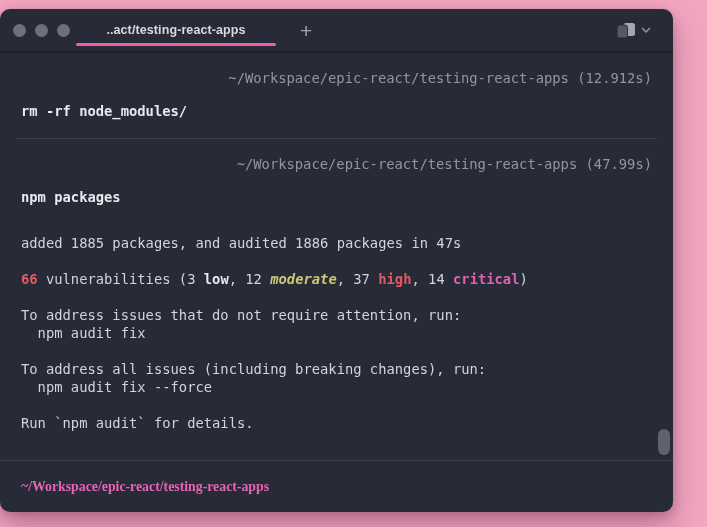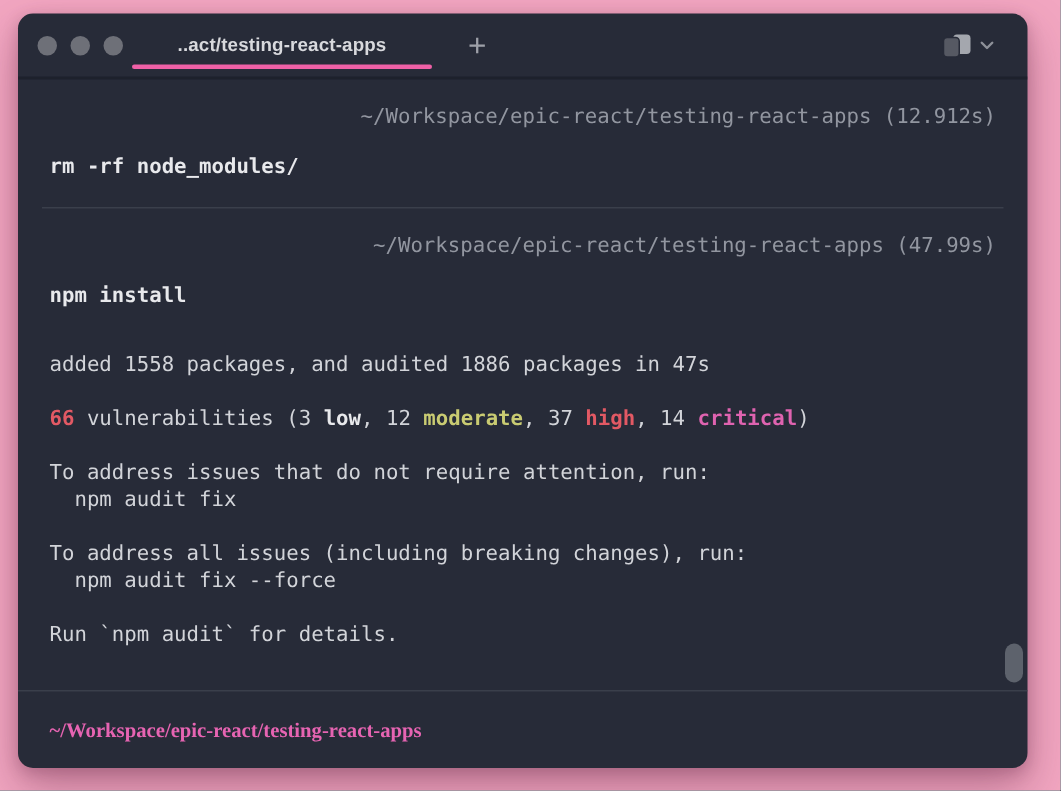--- a/index.html
+++ b/index.html
@@ -4,21 +4,21 @@
 <style>
   * { margin:0; padding:0; box-sizing:border-box; }
   html,body { width:707px; height:527px; }
   .page {
     position:relative; width:707px; height:527px;
     background: var(--page-bg, #f2a6c1);
     font-family:"DejaVu Sans Mono", monospace;
     overflow:hidden;
   }
   .window {
-    position:absolute; left:12px; top:9px; width:673px; height:503px;
+    position:absolute; left:0; top:9px; width:673px; height:503px;
     background: var(--window-bg, #272b38);
     border-radius:10px;
     box-shadow: 0 14px 30px rgba(90,30,60,.35), 0 3px 10px rgba(90,30,60,.25);
     display:flex; flex-direction:column; overflow:hidden;
   }
   
   .tabbar {
     height:44px; flex:none; display:flex; align-items:center;
     border-bottom:2px solid var(--tabbar-border, #1e222d);
     position:relative;
@@ -50,21 +50,21 @@
   .scrollback { position:relative; flex:1; overflow:hidden; font-size:13.8px; }
   .block { padding:16px 21px 17px; }
   .block-header { color:var(--header-gray, #9296a0); line-height:19px; white-space:pre;text-align:right; }
   .block-command { color:var(--command-white, #e8e9ec); font-weight:bold; line-height:19px; margin-top:14px; white-space:pre; }
   .divider { height:1px; background:var(--divider, #3a3f4b); margin:0 16px; }
   .block-output { margin-top:27px; }
   .out-line { line-height:18px; min-height:18px; color:var(--output-gray, #d2d4d9); white-space:pre; }
   .b { font-weight:bold; }
   .c-white { color:var(--command-white, #e8e9ec); }
   .c-red { color:var(--red, #e25964); }
-  .c-yellow { color:var(--yellow, #c9cb72); }
+  .c-yellow { color:var(--yellow, #c9cb72);font-style:italic; }
   .c-critical { color:var(--critical-pink, #df63b0); }
   .scroll-thumb {
     position:absolute; right:3px; bottom:5px; width:12px; height:26px;
     border-radius:6px; background:var(--scrollbar-thumb, #5d626c);
   }
   
   .prompt-divider { height:1px; flex:none; background:var(--divider, #3a3f4b); }
   .prompt { flex:none; padding:16px 21px; font-size:13.8px;font-family:Liberation Serif, serif; }
   .prompt-path { color:var(--prompt-pink, #e664b2); font-weight:bold; line-height:19px; white-space:pre; }
 </style>
@@ -104,24 +104,24 @@
 
       <div class="block">
         <div class="block-header">~/Workspace/epic-react/testing-react-apps (12.912s)</div>
         <div class="block-command">rm -rf node_modules/</div>
       </div>
 
       <div class="divider"></div>
 
       <div class="block">
         <div class="block-header">~/Workspace/epic-react/testing-react-apps (47.99s)</div>
-        <div class="block-command">npm install</div>
+        <div class="block-command">npm packages</div>
 
         <div class="block-output">
-          <div class="out-line">added 1558 packages, and audited 1886 packages in 47s</div>
+          <div class="out-line">added 1885 packages, and audited 1886 packages in 47s</div>
           <div class="out-line"></div>
           <div class="out-line"><span class="c-red b">66</span><span> vulnerabilities (3 </span><span class="c-white b">low</span><span>, 12 </span><span class="c-yellow b">moderate</span><span>, 37 </span><span class="c-red b">high</span><span>, 14 </span><span class="c-critical b">critical</span><span>)</span></div>
           <div class="out-line"></div>
           <div class="out-line">To address issues that do not require attention, run:</div>
           <div class="out-line">  npm audit fix</div>
           <div class="out-line"></div>
           <div class="out-line">To address all issues (including breaking changes), run:</div>
           <div class="out-line">  npm audit fix --force</div>
           <div class="out-line"></div>
           <div class="out-line">Run `npm audit` for details.</div>

